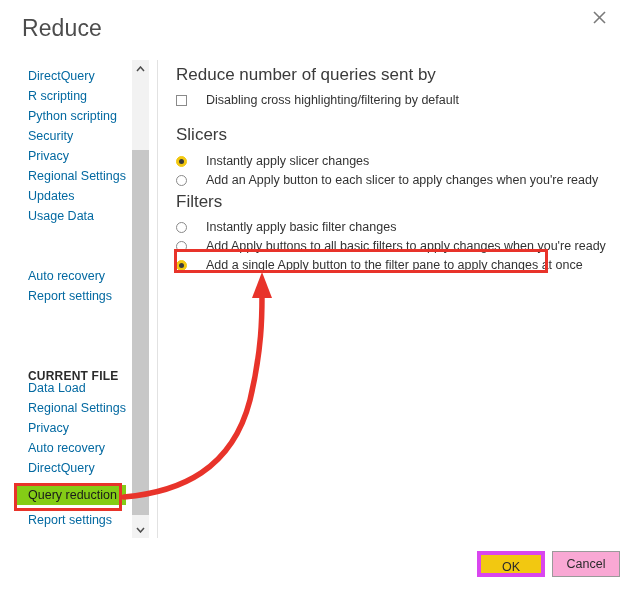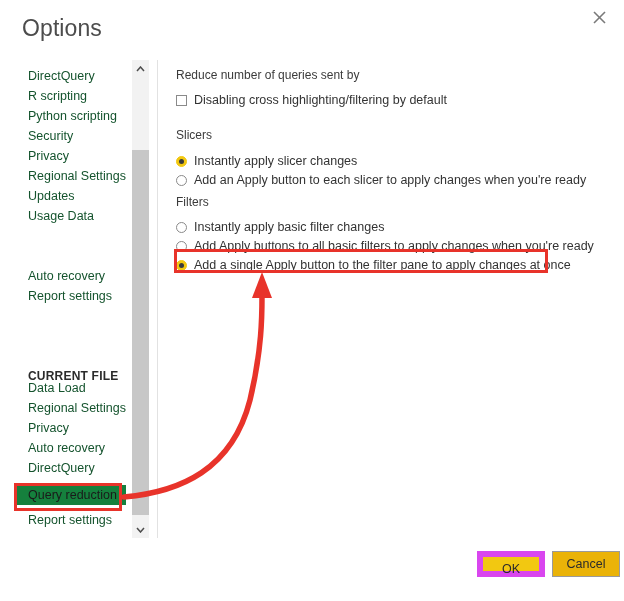--- a/index.html
+++ b/index.html
@@ -59,28 +59,28 @@
     width: 132px;
     height: 480px;
   }
   .nav-item {
     position: absolute;
     left: 14px;
     width: 112px;
     height: 20px;
     line-height: 20px;
     font-size: 12.5px;
-    color: #14532d;
+    color: #0369a1;
     padding-left: 14px;
     box-sizing: border-box;
     white-space: nowrap;
     cursor: pointer;
   }
   .nav-item.selected {
-    background: #15803d;
+    background: #84cc16;
     color: #1a1a1a;
   }
   .nav-item.selected::before {
     content: "";
     position: absolute;
     left: 0;
     top: 2px;
     bottom: 2px;
     width: 3px;
     background: #f2c811;
@@ -144,37 +144,38 @@
   #main-pane {
     position: absolute;
     left: 176px;
     top: 58px;
     right: 14px;
     height: 480px;
   }
   .section-heading {
     position: absolute;
     left: 0;
-    font-size: 12px;
+    font-size: 17px;
     font-weight: 400;
     color: #3b3b3b;
     line-height: 22px;
     white-space: nowrap;
   }
   .option-row {
     position: absolute;
     left: 0;
     height: 19px;
     line-height: 19px;
     font-size: 12.5px;
     color: #333333;
     white-space: nowrap;
     display: flex;
     align-items: center;
     cursor: pointer;
+    gap: 12px;
   }
   .checkbox-box {
     width: 11px;
     height: 11px;
     border: 1px solid #8a8a8a;
     background: #ffffff;
     box-sizing: border-box;
     margin-right: 7px;
     flex: 0 0 auto;
   }
@@ -223,27 +224,27 @@
     font-family: "Liberation Sans", sans-serif;
     line-height: 24px;
     text-align: center;
     box-sizing: border-box;
     cursor: pointer;
   }
   #ok-button {
     right: 79px;
     width: 68px;
     background: #f2c811;
-    border: 6px solid #d946ef;
+    border: 4px solid #d946ef;
     color: #2b2b2b;
   }
   #cancel-button {
     right: 4px;
     width: 68px;
-    background: #eab308;
+    background: #f9a8d4;
     border: 1px solid #9a9a9a;
     color: #2b2b2b;
   }
 
   
   #annotation-layer {
     position: absolute;
     inset: 0;
     pointer-events: none;
   }
@@ -264,21 +265,21 @@
     width: 374px;
     height: 24px;
   }
 </style>
 </head>
 <body>
 
 <div id="dialog">
 
   <div id="title-bar">
-    <div id="dialog-title">Options</div>
+    <div id="dialog-title">Reduce</div>
     <div id="close-button">
       <svg width="13" height="13" viewBox="0 0 13 13" aria-hidden="true">
         <line x1="1" y1="1" x2="12" y2="12" stroke="#7a7a7a" stroke-width="1.6"></line>
         <line x1="12" y1="1" x2="1" y2="12" stroke="#7a7a7a" stroke-width="1.6"></line>
       </svg>
     </div>
   </div>
 
   <div id="sidebar">
     <div class="nav-item" style="top:8px">DirectQuery</div>

